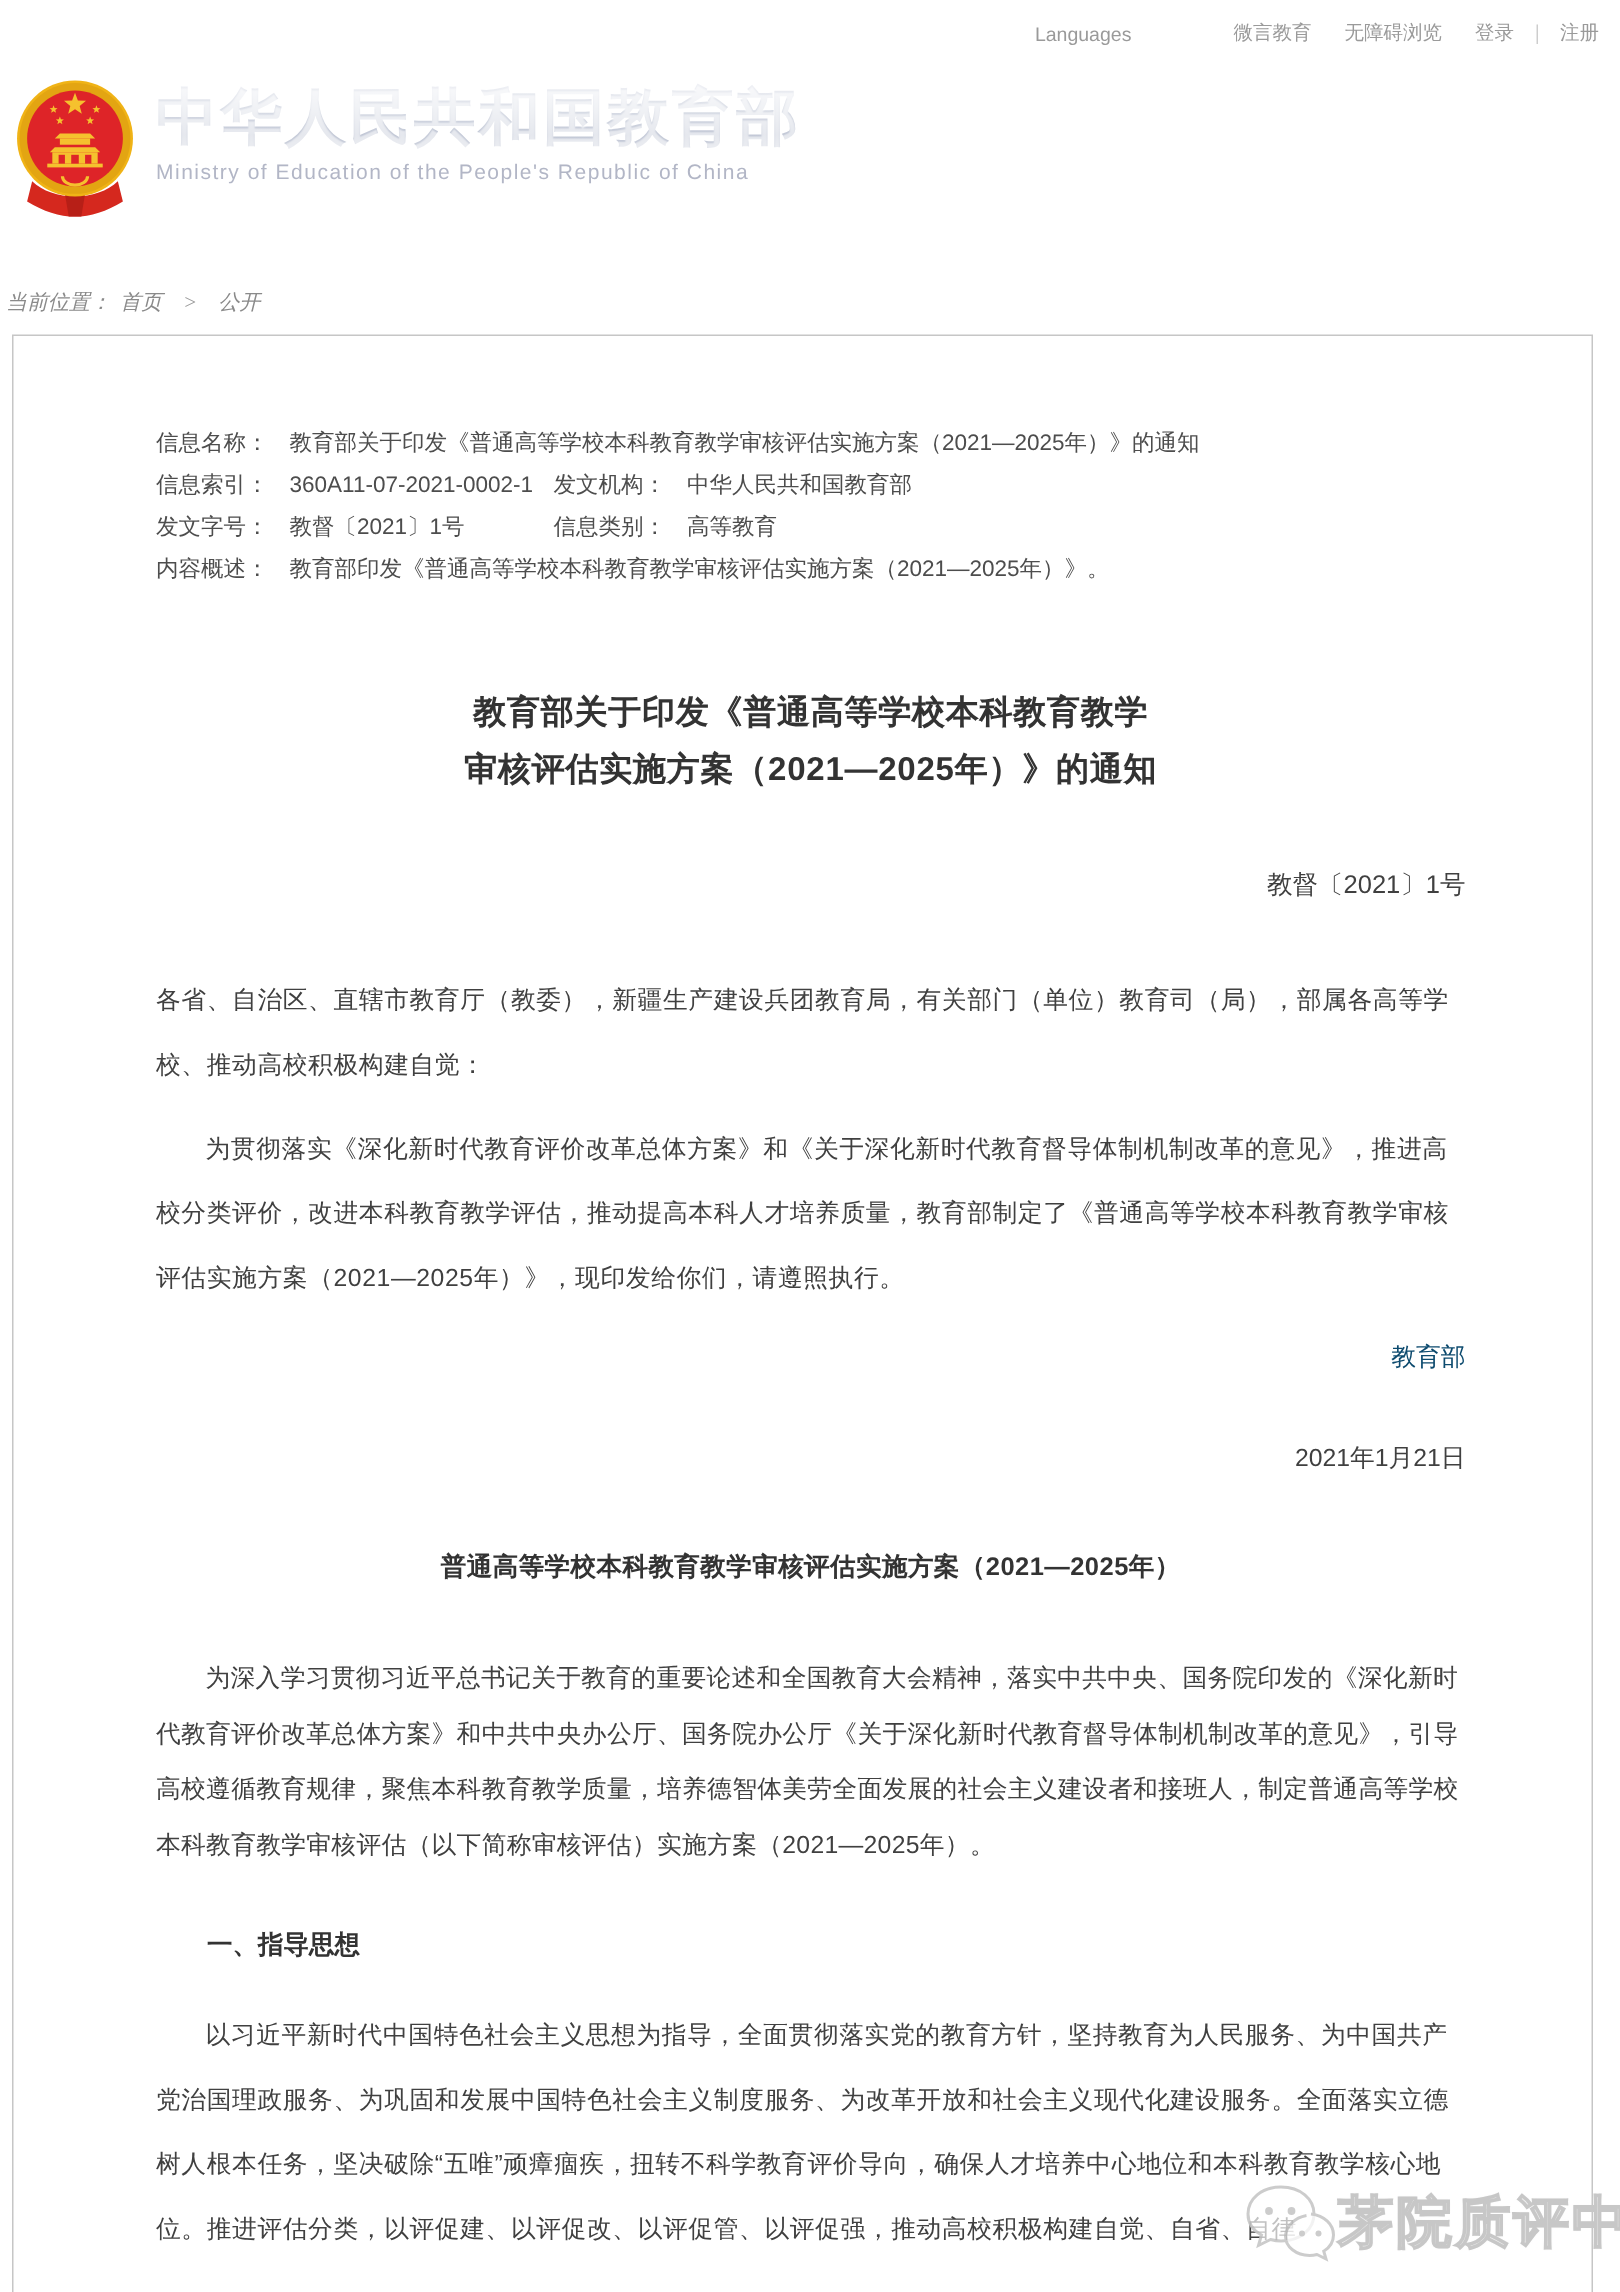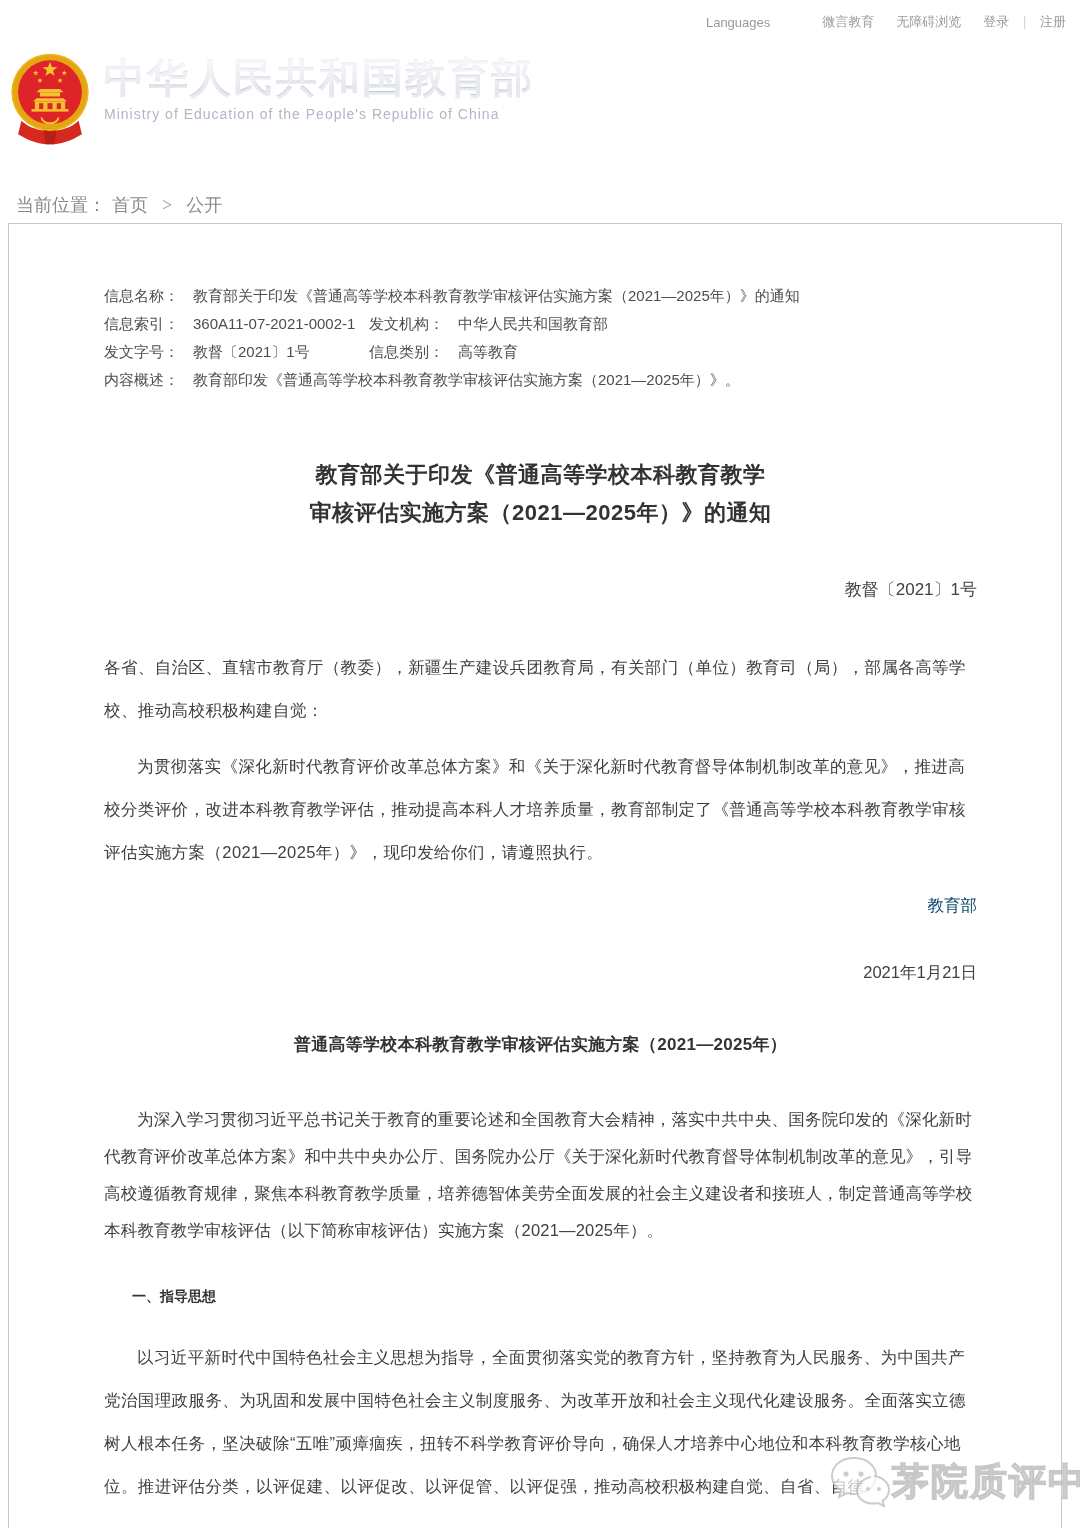--- a/index.html
+++ b/index.html
@@ -11,21 +11,21 @@
     color:#404040;
   }
 
   
   .top-nav {
     position:absolute; top:13px; right:14px;
     display:flex; align-items:center;
     font-size:13px; color:#9a9a9a;
   }
   .top-nav .nav-item { cursor:pointer; }
-  .top-nav .languages { margin-right:52px; }
+  .top-nav .languages { margin-right:68px; }
   .top-nav .gap { margin-right:22px; }
   .top-nav .divider { margin:0 9px; color:#c4c4c4; }
 
   
   .logo { position:absolute; top:50px; left:8px; display:flex; align-items:flex-start; }
   .emblem { width:84px; height:98px; flex:0 0 auto; }
   .logo-text { margin-left:12px; padding-top:4px; }
   .logo-title {
     font-size:41px; font-weight:bold; letter-spacing:2px; line-height:48px;
     color:#c9cedb;
@@ -33,23 +33,24 @@
     -webkit-background-clip:text; background-clip:text;
     -webkit-text-fill-color:transparent;
     text-shadow:0 1px 1px rgba(255,255,255,0.6);
   }
   .logo-sub {
     margin-top:4px; font-size:14px; letter-spacing:1px; color:#b2b6c6;
   }
 
   
   .breadcrumb {
-    position:absolute; top:193px; left:16px;
-    font-size:18px; color:#8a8a8a;
+    position:absolute; top:193px; left:4px;
+    font-size:14px; color:#8a8a8a;
     font-family:"Liberation Serif","DejaVu Serif",serif;
+    font-style:italic;
   }
   .breadcrumb .crumb-link { color:#8a8a8a; cursor:pointer; margin:0 6px; }
   .breadcrumb .sep { color:#9a9a9a; margin:0 8px; }
 
   
   .main-box {
     position:absolute; top:223px; left:8px;
     width:1054px; height:1400px;
     border:1px solid #c6c6c6;
     background:#fff;
@@ -82,21 +83,21 @@
   .body-text { font-size:16.5px; color:#404040; line-height:43px; letter-spacing:0.4px; }
   .salutation { margin-top:44px; }
   .para-notice { margin-top:13px; text-indent:2em; }
   .signer { margin-top:20px; text-align:right; font-size:16.5px; line-height:23px; color:#0c4a6e; }
   .sign-date { margin-top:44px; text-align:right; font-size:16.5px; line-height:23px; color:#404040; }
   .plan-title {
     margin-top:42px; text-align:center;
     font-size:17px; font-weight:bold; color:#333; line-height:37px; letter-spacing:0.3px;
   }
   .para-intro { margin-top:38px; text-indent:2em; font-size:16.5px; line-height:37px; color:#404040; letter-spacing:0.2px; }
-  .section-heading { margin-top:26px; text-indent:2em; font-size:14px; font-weight:bold; color:#333; line-height:43px; }
+  .section-heading { margin-top:26px; text-indent:2em; font-size:17px; font-weight:bold; color:#333; line-height:43px; }
   .para-guiding { margin-top:18px; text-indent:2em; }
 
   
   .watermark {
     position:absolute; left:828px; top:1452px;
     display:flex; align-items:center;
     pointer-events:none;
   }
   .watermark-icon { width:64px; height:60px; opacity:0.9; }
   .watermark-text {

